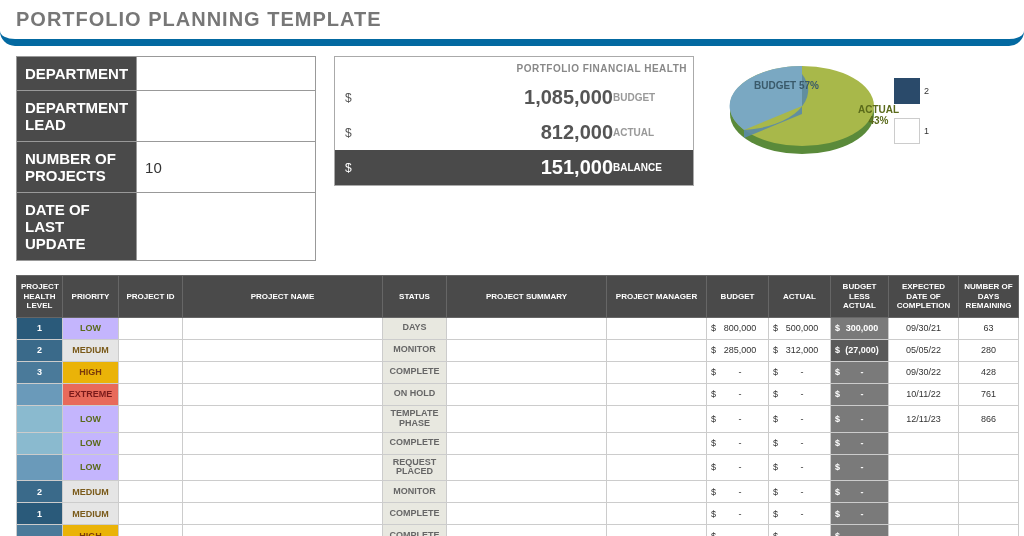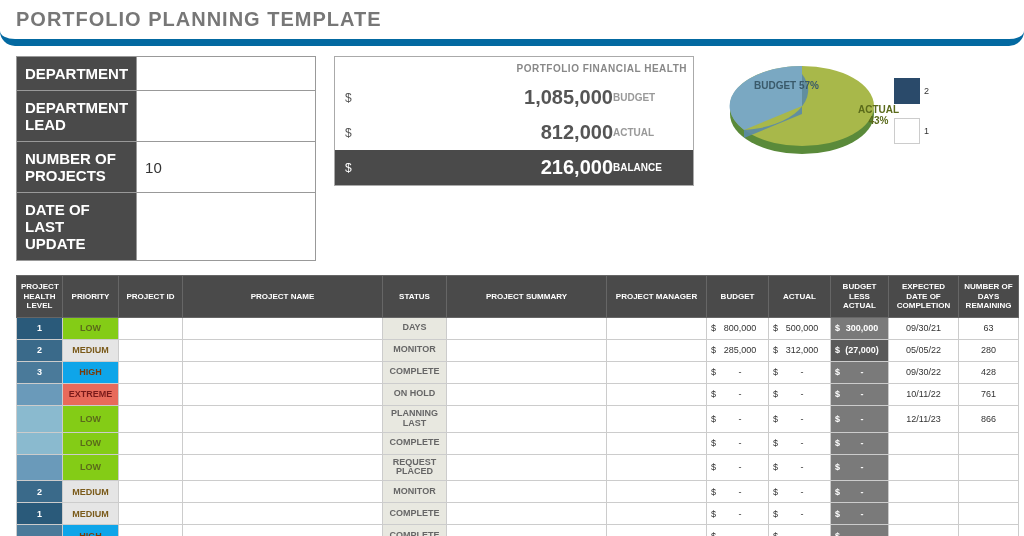--- a/index.html
+++ b/index.html
@@ -27,23 +27,23 @@
   .legend-sw { width: 26px; height: 26px; display: inline-block; }
   .grid { width: 904px; margin: 0 16px; border-collapse: collapse; table-layout: fixed; }
   .grid th { background: #4a4a4a; color: #fff; font-size: 8px; font-weight: 700; text-transform: uppercase; padding: 6px 4px; border: 1px solid #666; line-height: 1.2; }
   .grid td { border: 1px solid #ccc; padding: 3px 4px; font-size: 9px; text-align: center; height: 22px; vertical-align: middle; }
   .hl { color: #fff; font-weight: 700; width: 38px; }
   .pri { font-weight: 700; font-size: 9px; padding: 4px; }
   .status-cell { background: #e8e8e0; font-size: 8px; color: #666; font-weight: 600; padding: 4px 2px; line-height: 1.1; }
   .money { text-align: right; padding-right: 6px; }
   .money .cur2 { float: left; }
   .bla { color: #fff; font-weight: 600; }
-  .pri-low { background: #84cc16; color: #5a6a1a; }
+  .pri-low { background: #c4b5fd; color: #5a6a1a; }
   .pri-med { background: #e5e5e5; color: #7a5a1a; }
-  .pri-high { background: #0ea5e9; color: #7a3a0a; }
+  .pri-high { background: #eab308; color: #7a3a0a; }
   .pri-ext { background: #e86a5a; color: #7a1a1a; }
   .hl1 { background: #2a5a7a; }
   .hl2 { background: #3a6a8a; }
   .hl3 { background: #4a7a9a; }
   .hl4 { background: #6a9aba; }
   .hl5 { background: #8abacf; }
   .bla-norm { background: #7a7a7a; }
   .bla-neg { background: #5a5a5a; }
 </style>
 </head>
@@ -81,21 +81,21 @@
        <span class="amt">1,085,000</span>
        <span class="tag">BUDGET</span>
      </div>
         <div class="fin-row ">
        <span class="cur">$</span>
        <span class="amt">812,000</span>
        <span class="tag">ACTUAL</span>
      </div>
         <div class="fin-row balance">
        <span class="cur">$</span>
-       <span class="amt">216,000</span>
+       <span class="amt">151,000</span>
        <span class="tag">BALANCE</span>
      </div>
       </div>
   </div>
 
   <div class="chart-wrap">
     <div class="pie">
       <svg viewBox="0 0 180 110">
         <ellipse cx="90" cy="58" rx="72" ry="40" fill="#5a8a3a"></ellipse>
         <ellipse cx="90" cy="50" rx="72" ry="40" fill="#a8b84a"></ellipse>
@@ -204,21 +204,21 @@
        <td class="money"><span class="cur2">$</span>-</td>
        <td class="money bla bla-norm"><span class="cur2">$</span>-</td>
        <td>10/11/22</td>
        <td>761</td>
      </tr>
       <tr>
        <td class="hl hl5"></td>
        <td class="pri pri-low">LOW</td>
        <td></td>
        <td></td>
-       <td class="status-cell">PLANNING LAST</td>
+       <td class="status-cell">TEMPLATE PHASE</td>
        <td></td>
        <td></td>
        <td class="money"><span class="cur2">$</span>-</td>
        <td class="money"><span class="cur2">$</span>-</td>
        <td class="money bla bla-norm"><span class="cur2">$</span>-</td>
        <td>12/11/23</td>
        <td>866</td>
      </tr>
       <tr>
        <td class="hl hl5"></td>

